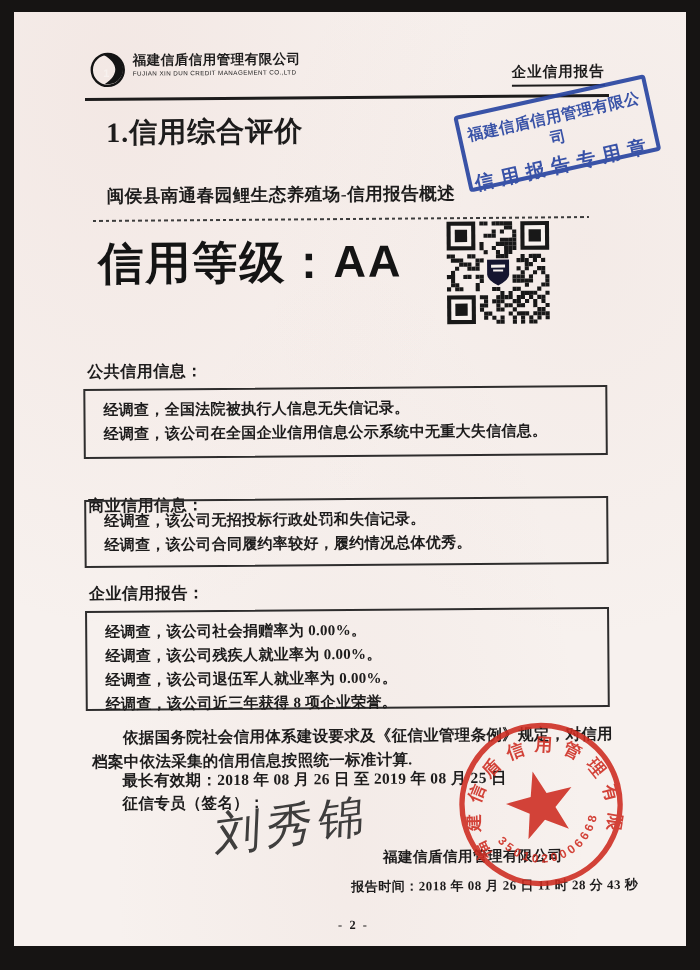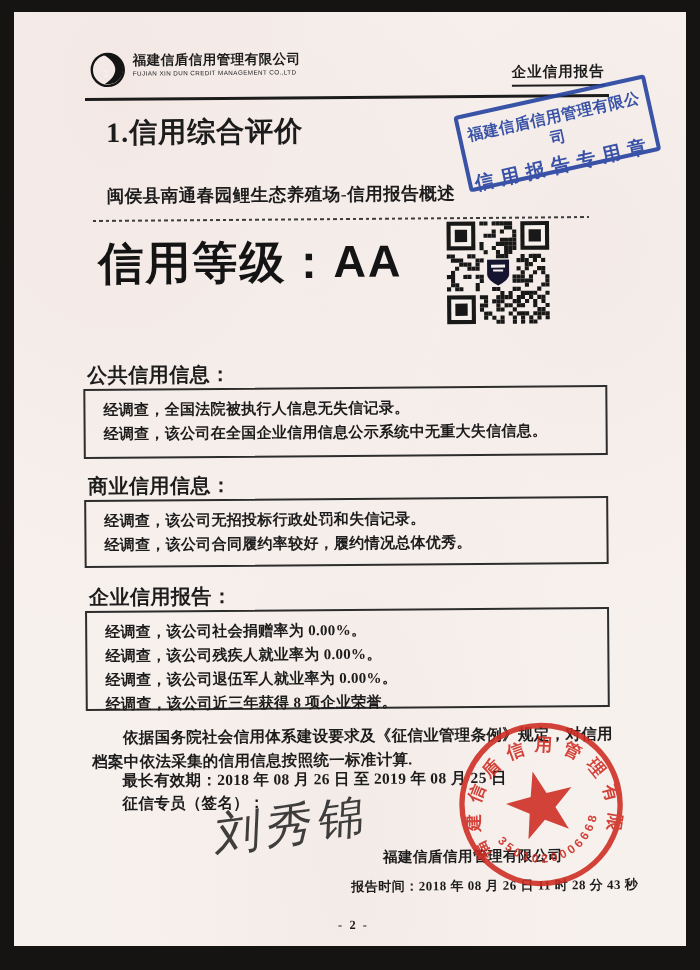--- a/index.html
+++ b/index.html
@@ -36,21 +36,21 @@
 
   .dotted-rule{position:absolute;left:81px;top:206px;width:496px;height:2.4px;
                background:repeating-linear-gradient(90deg,#3c3c3c 0 3.5px,transparent 3.5px 6.5px);}
 
   
   .rating{position:absolute;left:86px;top:220px;font-family:"Liberation Sans","DejaVu Sans",sans-serif;
           font-weight:900;font-size:45px;letter-spacing:2px;color:#141414;}
   .qr{position:absolute;left:431px;top:207px;width:110px;height:110px;}
 
   
-  .sec-label{position:absolute;left:74px;font-size:20px;font-weight:bold;letter-spacing:.5px;}
+  .sec-label{position:absolute;left:74px;font-size:16px;font-weight:bold;letter-spacing:.5px;}
   .sec-box{position:absolute;left:70px;width:524px;border:2px solid #2e2d2d;box-sizing:border-box;
            padding:7px 10px 0 18px;}
   .sec-box .line{font-size:15px;font-weight:bold;line-height:24px;letter-spacing:.3px;}
 
   
   .basis{position:absolute;left:76px;top:712px;width:532px;font-size:15.5px;font-weight:bold;
          line-height:24px;text-indent:2em;letter-spacing:.3px;}
   .validity{position:absolute;left:106px;top:757px;font-size:15.5px;font-weight:bold;letter-spacing:.3px;}
   .signer{position:absolute;left:106px;top:780px;font-size:15.5px;font-weight:bold;letter-spacing:.3px;}
   .signature{position:absolute;left:198px;top:782px;font-size:46px;color:#262626;
@@ -284,21 +284,21 @@
           <rect x="47.74999999999999" y="46.74999999999999" width="14" height="3" fill="#f7f1ee"></rect>
           <rect x="49.74999999999999" y="51.74999999999999" width="10" height="2" fill="#f7f1ee"></rect>
         </svg>
 
       <div class="sec-label" style="top:348px">公共信用信息：</div>
       <div class="sec-box" style="top:375px;height:70px">
         <div class="line">经调查，全国法院被执行人信息无失信记录。</div>
         <div class="line">经调查，该公司在全国企业信用信息公示系统中无重大失信信息。</div>
       </div>
 
-      <div class="sec-label" style="top:459px">商业信用信息：</div>
+      <div class="sec-label" style="top:482px">商业信用信息：</div>
       <div class="sec-box" style="top:486px;height:68px">
         <div class="line">经调查，该公司无招投标行政处罚和失信记录。</div>
         <div class="line">经调查，该公司合同履约率较好，履约情况总体优秀。</div>
       </div>
 
       <div class="sec-label" style="top:570px">企业信用报告：</div>
       <div class="sec-box" style="top:597px;height:100px">
         <div class="line">经调查，该公司社会捐赠率为 0.00%。</div>
         <div class="line">经调查，该公司残疾人就业率为 0.00%。</div>
         <div class="line">经调查，该公司退伍军人就业率为 0.00%。</div>

